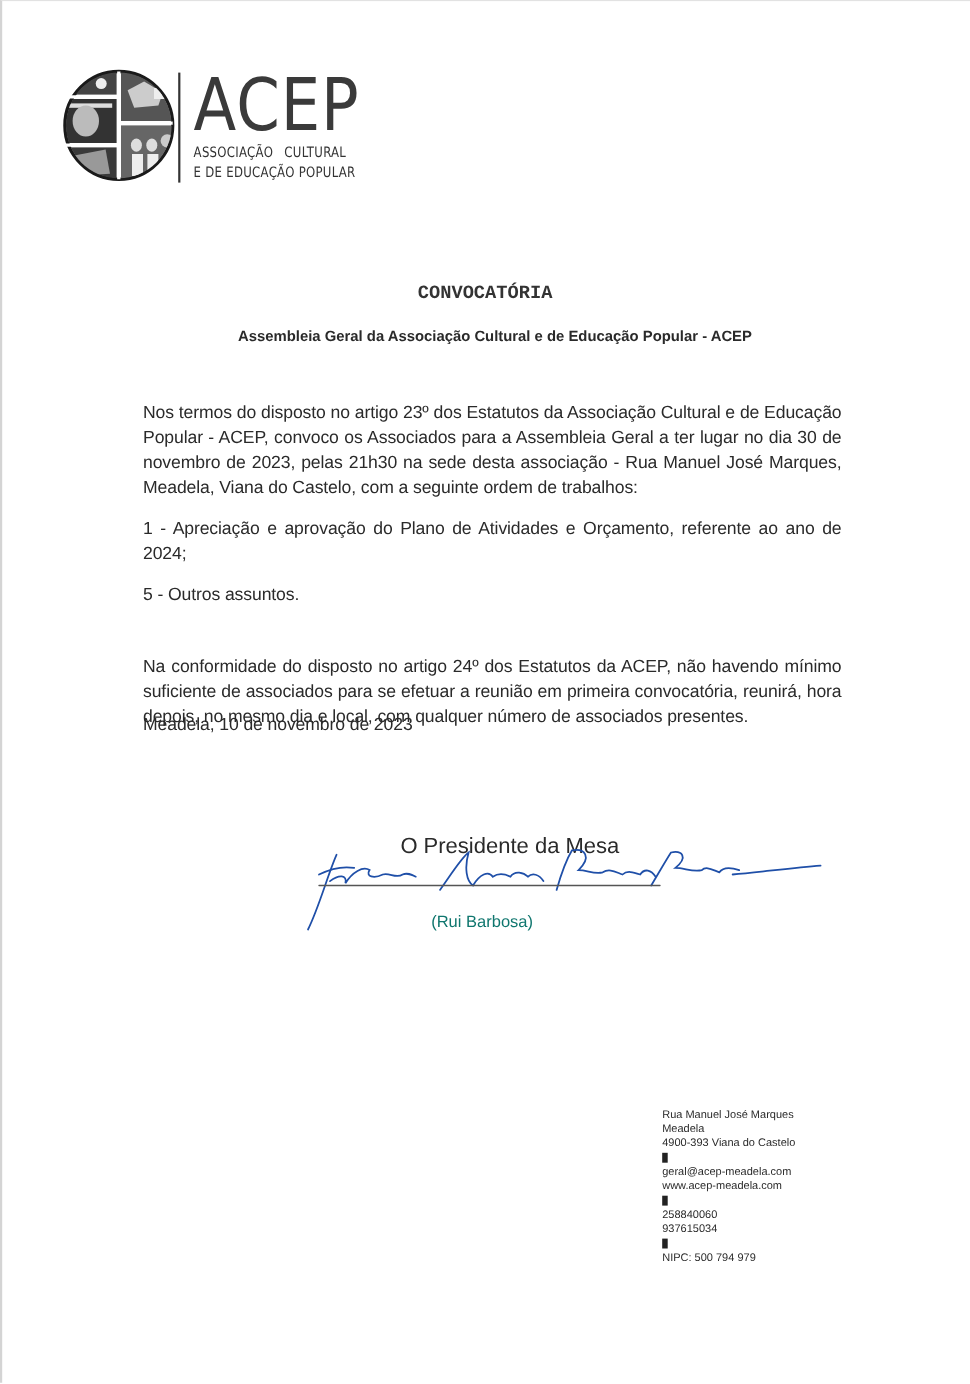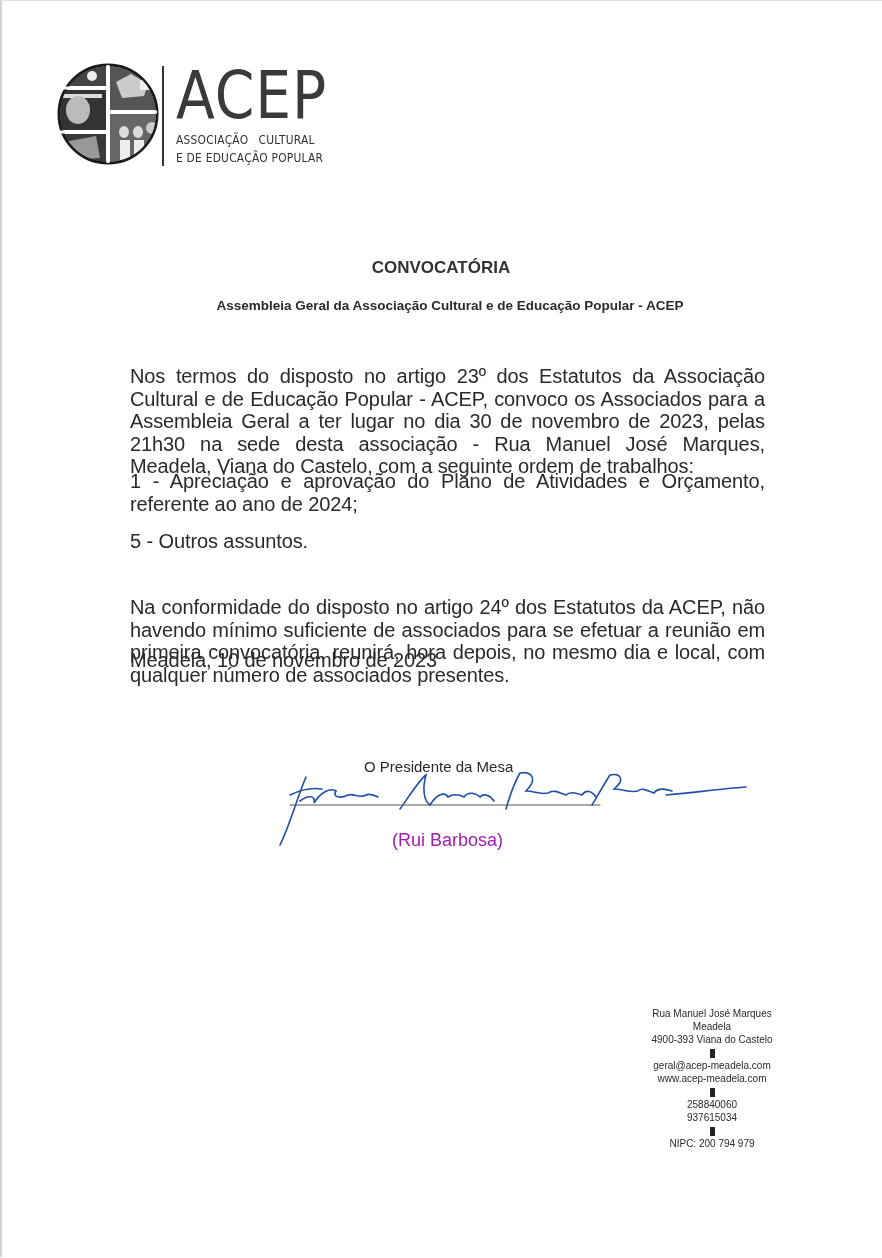--- a/index.html
+++ b/index.html
@@ -28,41 +28,41 @@
     .logo-sub1, .logo-sub2 {
       position: absolute; left: 120px; font-size: 13px; color: #333;
       letter-spacing: 0.3px; white-space: nowrap;
       font-family: "DejaVu Sans", sans-serif;
       transform: scaleX(0.82); transform-origin: left top;
     }
     .logo-sub1 { top: 70px; word-spacing: 8px; }
     .logo-sub2 { top: 88px; }
     .title {
       position: absolute; left: 0; width: 882px; top: 258px; text-align: center;
-      font-family: Liberation Sans, sans-serif; font-weight: bold; font-size: 17px; color: #333;
+      font-family: Liberation Mono, monospace; font-weight: bold; font-size: 17px; color: #333;
     }
     .subtitle {
       position: absolute; left: 0; width: 900px; top: 298px; text-align: center;
       font-weight: bold; font-size: 13.5px; color: #2a2a2a;
     }
     .body-text {
       position: absolute; left: 130px; width: 635px;
-      font-size: 20px; line-height: 22.5px; color: #2a2a2a;
+      font-size: 16px; line-height: 22.5px; color: #2a2a2a;
       text-align: justify; letter-spacing: -0.1px;
     }
     .p1 { top: 365px; }
     .item1 { top: 470px; }
     .item2 { top: 530px; }
     .p2 { top: 585px; margin-top: 11px; }
     .place-date { top: 649px; }
-    .sig-role { position: absolute; left: 364px; top: 758px; font-size: 15px; color: #2a2a2a; }
-    .sig-name { position: absolute; left: 392px; top: 830px; font-size: 18px; color: #a21caf; }
+    .sig-role { position: absolute; left: 364px; top: 758px; font-size: 20px; color: #2a2a2a; }
+    .sig-name { position: absolute; left: 392px; top: 830px; font-size: 15px; color: #0f766e; }
     .signature { position: absolute; left: 270px; top: 765px; width: 480px; height: 90px; }
     .footer {
-      position: absolute; right: 60px; top: 1007px; width: 220px; text-align: center;
+      position: absolute; right: 60px; top: 1007px; width: 220px; text-align: left;
       font-size: 10px; line-height: 13px; color: #2a2a2a;
     }
     .footer .sep { display: inline-block; width: 5px; height: 9px; background: #222; vertical-align: middle; }
     .footer div { white-space: nowrap; }
   </style>
 </head>
 <body>
 
 <div class="page-border"></div>
 
@@ -127,14 +127,14 @@
   <div>Rua Manuel José Marques</div>
   <div>Meadela</div>
   <div>4900-393 Viana do Castelo</div>
   <div><span class="sep"></span></div>
   <div>geral@acep-meadela.com</div>
   <div>www.acep-meadela.com</div>
   <div><span class="sep"></span></div>
   <div>258840060</div>
   <div>937615034</div>
   <div><span class="sep"></span></div>
-  <div>NIPC: 200 794 979</div>
+  <div>NIPC: 500 794 979</div>
 </div>
 
 </body></html>

